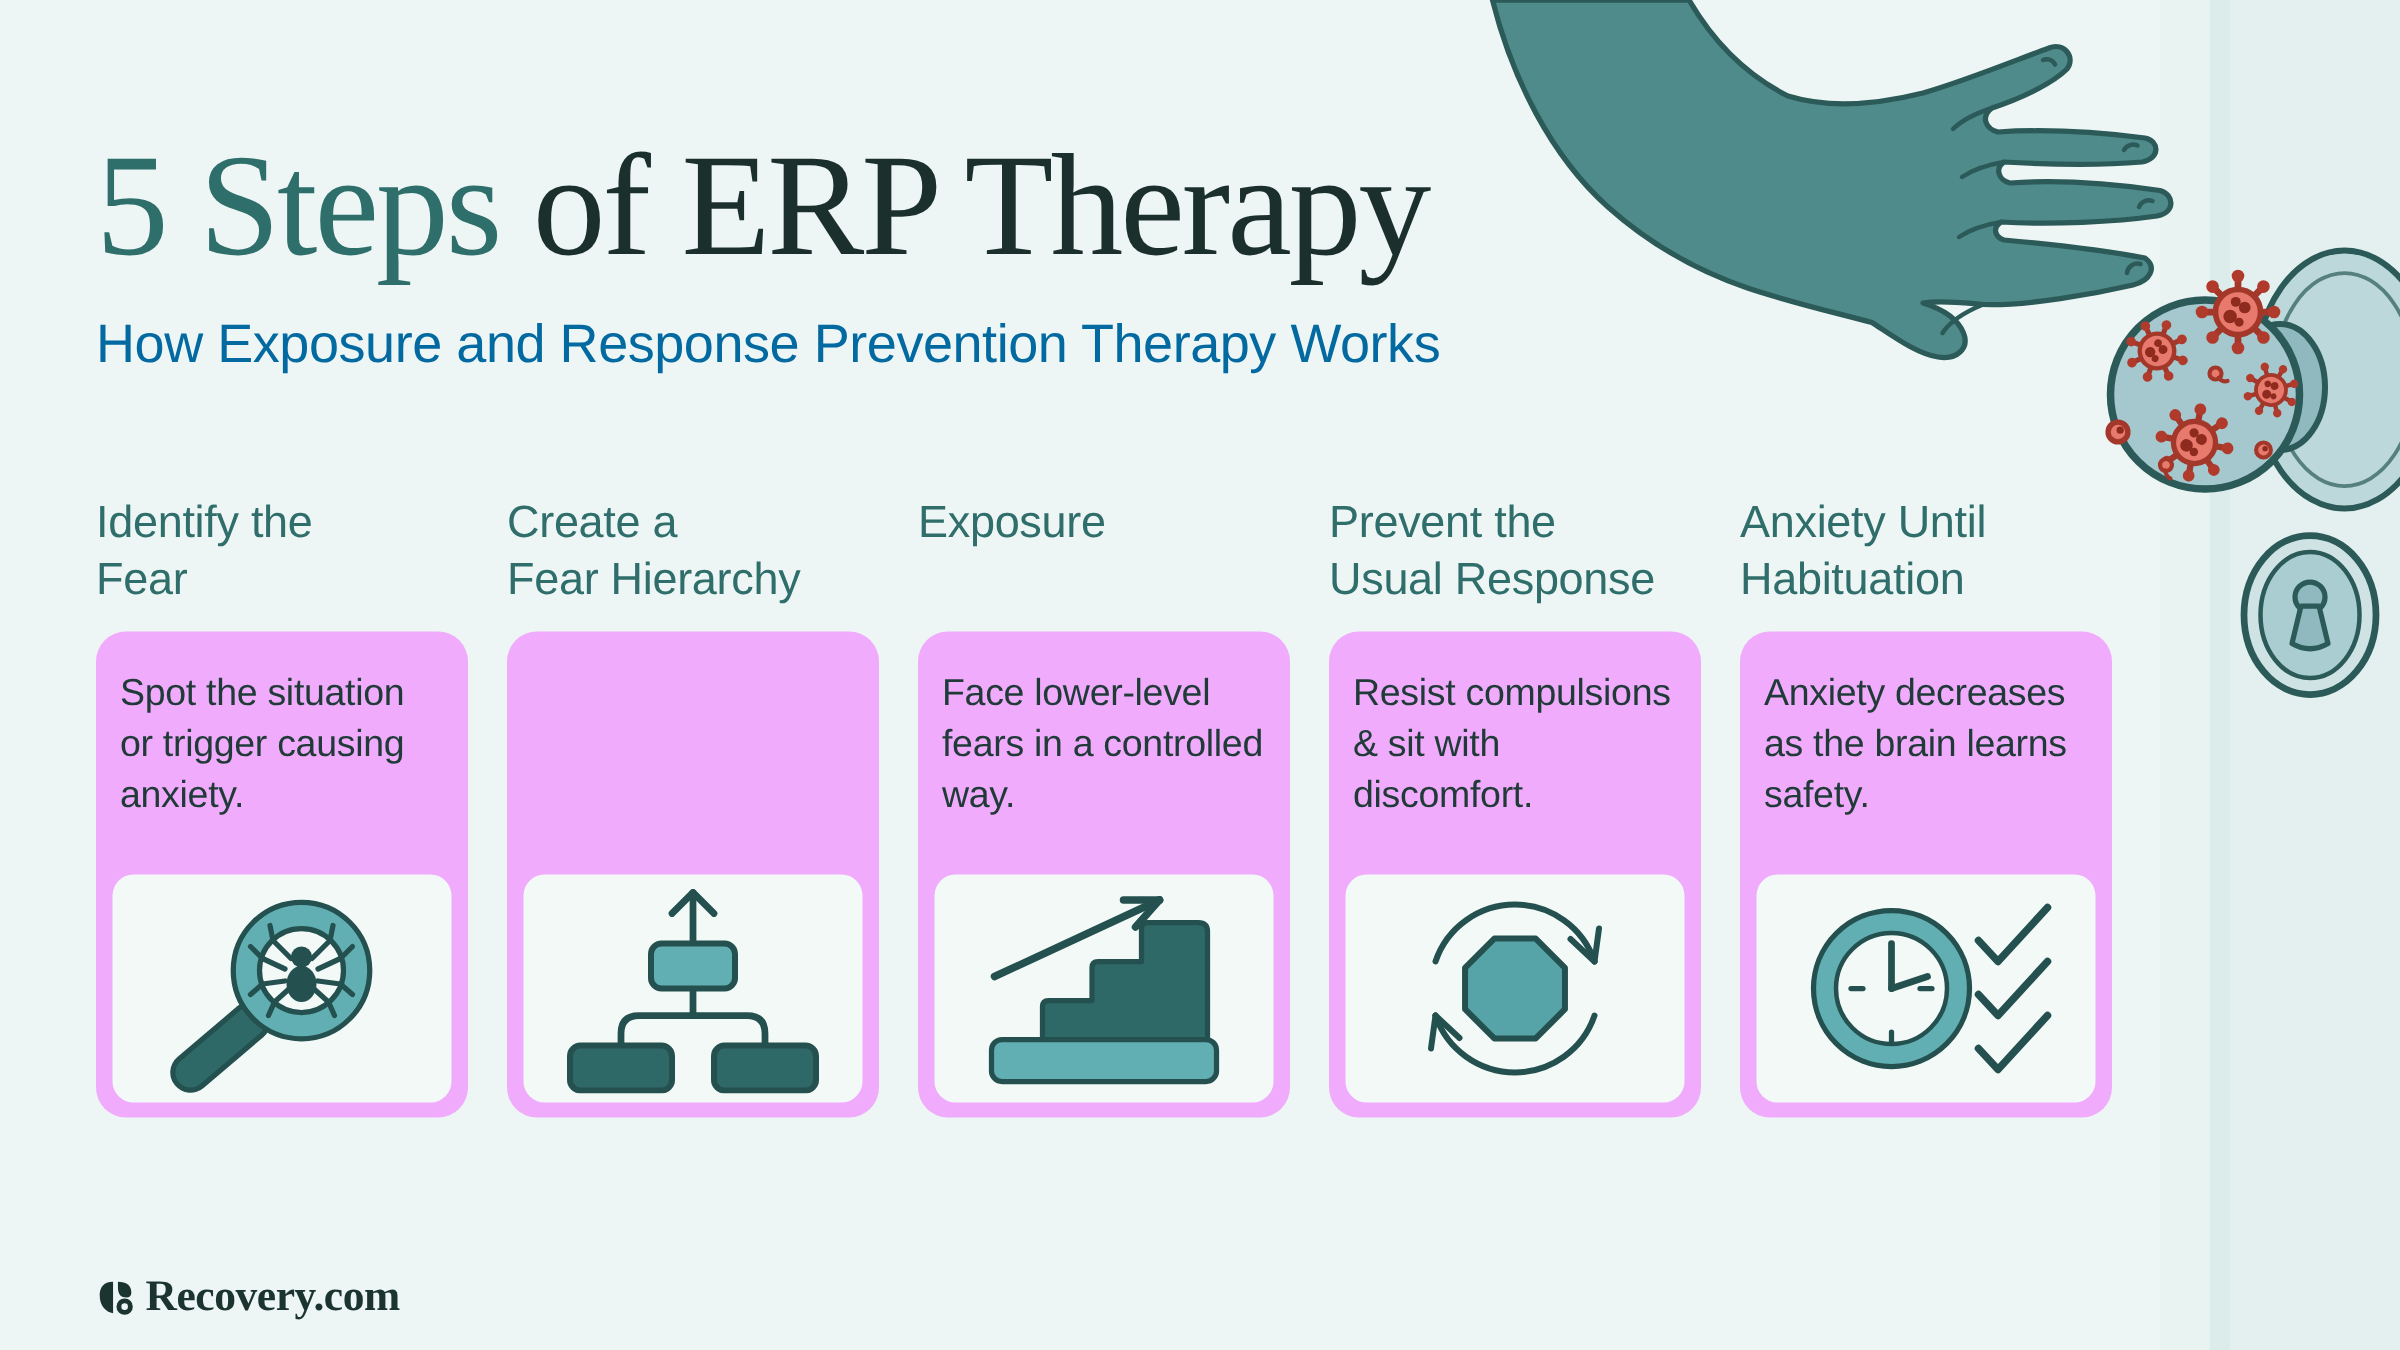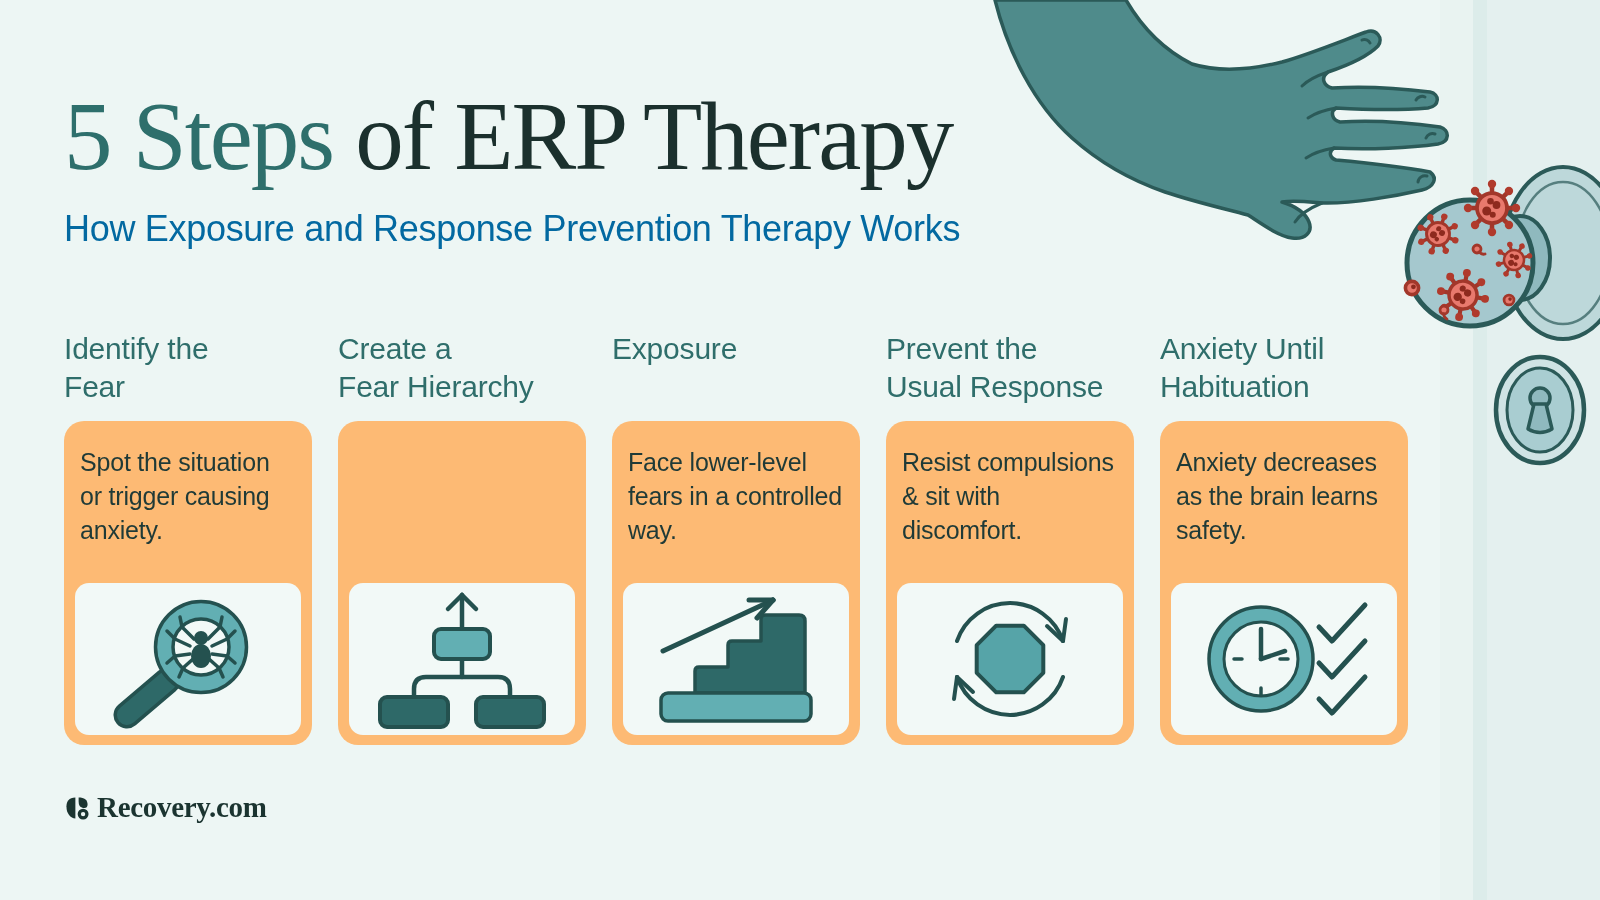--- a/index.html
+++ b/index.html
@@ -31,35 +31,35 @@
   .cols{
     position:absolute;left:64px;top:330px;width:1344px;z-index:2;
     display:grid;grid-template-columns:repeat(5,248px);gap:26px;
   }
   .step-title{
     margin:0;height:91px;font-size:30px;line-height:38px;font-weight:normal;
     color:#2f6e6b;letter-spacing:-0.2px;
   }
   .step-title span{display:block;}
   .card{
-    position:relative;height:324px;background:#fdba74;border-radius:20px;
+    position:relative;height:324px;background:#f0abfc;border-radius:20px;
     padding:24px 14px 0 16px;box-sizing:border-box;
   }
   .card .desc{
     margin:0;font-size:25px;line-height:34px;color:#1f3a37;letter-spacing:-0.2px;
   }
   .tile{
     position:absolute;left:11px;right:11px;top:162px;height:152px;
     background:#f2f9f7;border-radius:14px;
     display:flex;align-items:center;justify-content:center;
   }
   .tile svg{width:210px;height:140px;}
 
   footer{
-    position:absolute;left:64px;top:791px;z-index:2;
+    position:absolute;left:64px;top:848px;z-index:2;
     display:flex;align-items:center;gap:7px;
   }
   .brand{
     font-family:"Liberation Serif","DejaVu Serif",serif;font-weight:bold;
     font-size:29px;color:#1b3430;letter-spacing:-0.3px;
   }
 </style>
 </head>
 <body>
 

